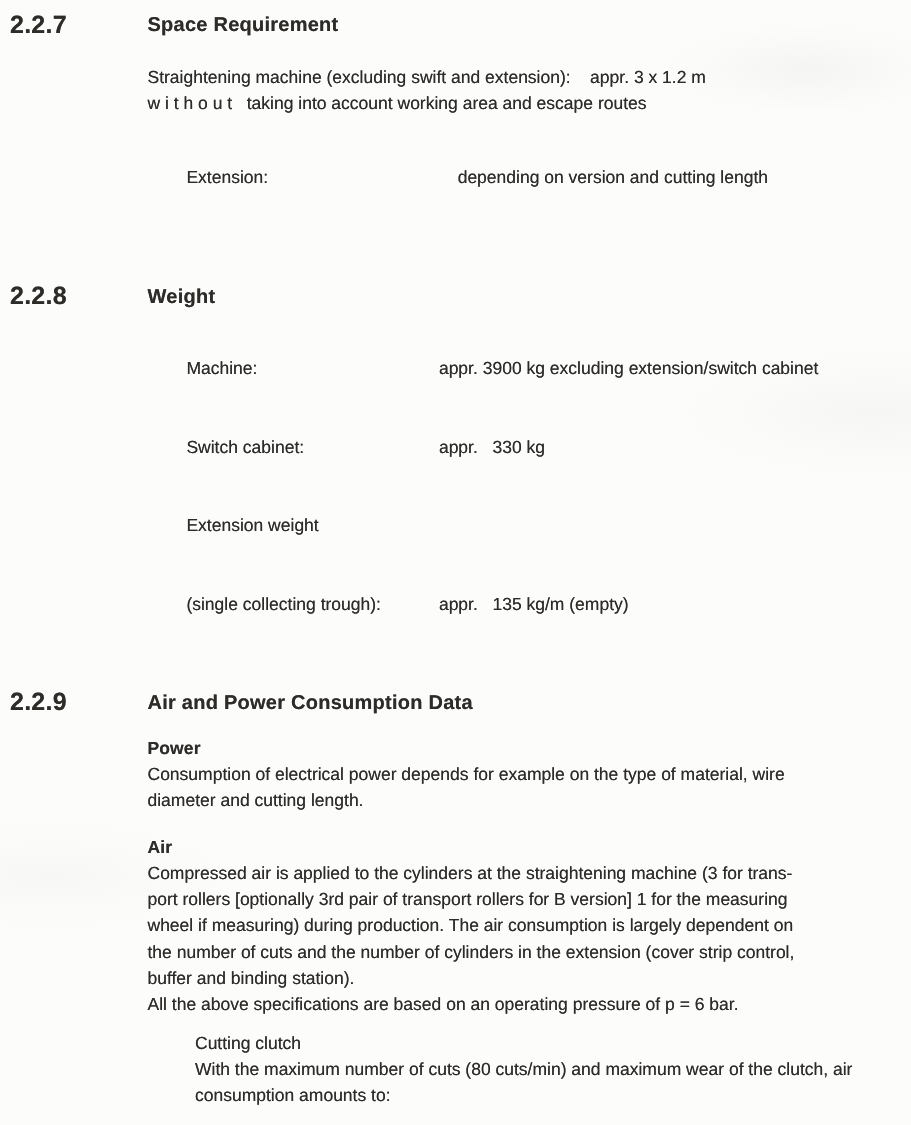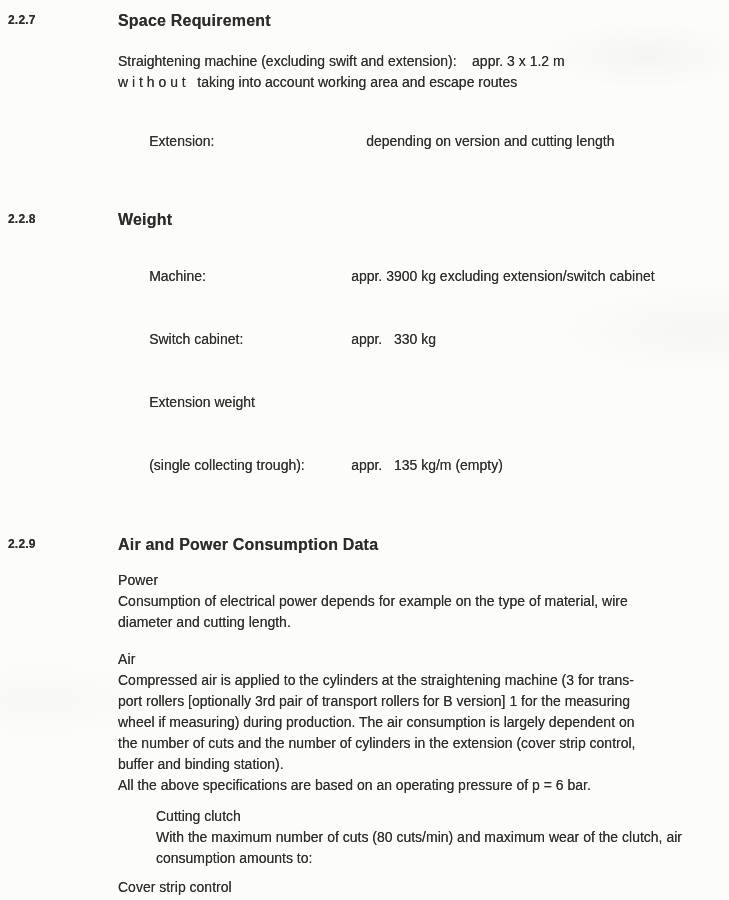--- a/index.html
+++ b/index.html
@@ -23,25 +23,25 @@
       radial-gradient(200px 60px at 40px 700px, rgba(110,110,108,0.035), transparent 70%),
       #fcfcfb;
     overflow: hidden;
     text-shadow: 0 0 0.5px rgba(46,44,41,0.75);
   }
   .sec {
     display: grid;
     grid-template-columns: 110px 1fr;
     align-items: start;
   }
-  .sec-weight { margin-top: 36px; }
+  .sec-weight { margin-top: 54px; }
   .sec-air    { margin-top: 37px; }
   .num {
     font-weight: bold;
-    font-size: 12px;
+    font-size: 20px;
     line-height: 21px;
     letter-spacing: 0.2px;
   }
   .title {
     margin: 0;
     font-weight: bold;
     font-size: 16px;
     line-height: 21px;
     letter-spacing: 0.2px;
   }
@@ -51,21 +51,21 @@
   .t-air .title-gap { height: 15px; }
   .line {
     white-space: pre;
     line-height: 21px;
   }
   .row { white-space: pre; line-height: 21px; }
   .lbl { display: inline-block; white-space: pre; }
   .lbl-w217 { width: 217px; }
   .lbl-w202 { width: 202px; }
   .gap17 { height: 17px; }
-  .sub-bold { font-weight: normal; letter-spacing: 0.1px; }
+  .sub-bold { font-weight: bold; letter-spacing: 0.1px; }
   .block { }
   .mt16 { margin-top: 16px; }
   .mt10 { margin-top: 10px; margin-left: 38px; }
   .mt8  { margin-top: 8px; }
 </style>
 </head>
 <body>
 
 <div class="page">
 

